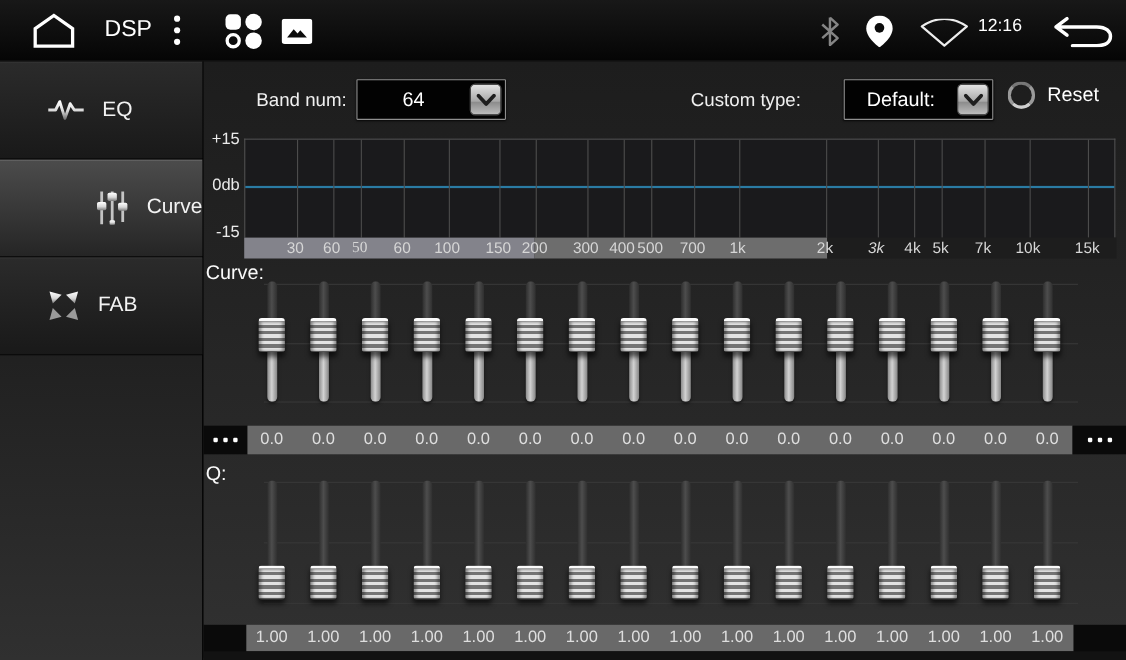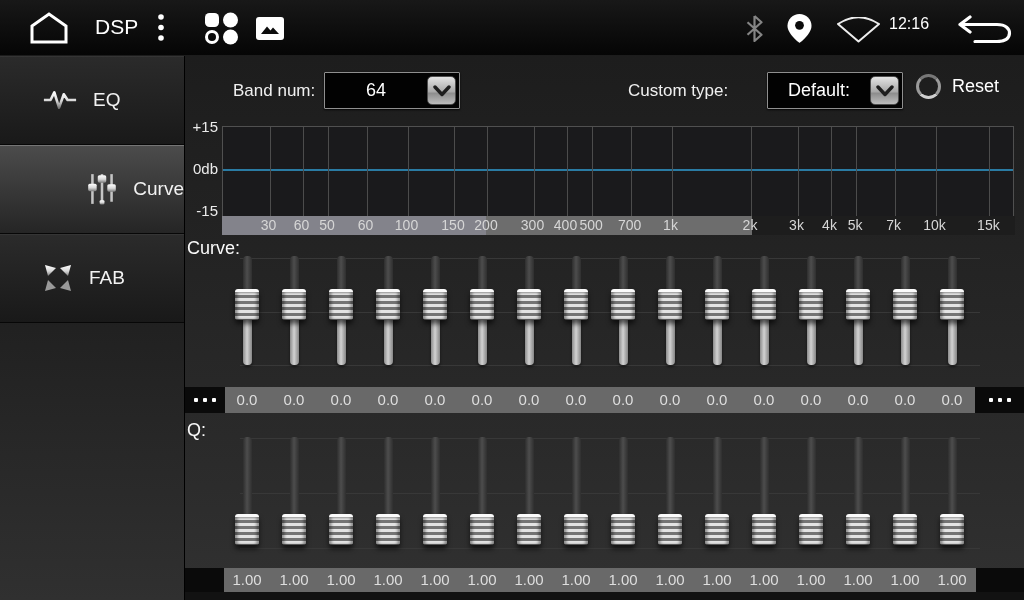--- a/index.html
+++ b/index.html
@@ -219,32 +219,32 @@
         <div class="vline" style="left: 671.6px;"></div>
         <div class="vline" style="left: 712.5px;"></div>
         <div class="vline" style="left: 766.4px;"></div>
       </div>
     <div class="strip" id="freq-strip">
       <div class="seg seg-a"></div>
       <div class="seg seg-b"></div>
       <div class="seg seg-c"></div>
     <div class="ftick" style="left: 46.5px;">30</div>
         <div class="ftick" style="left: 79.5px;">60</div>
-        <div class="ftick" style="left: 105.1px;">50</div>
+        <div class="ftick" style="left: 105.1px; font-family: Liberation Serif, serif;">50</div>
         <div class="ftick" style="left: 143.6px;">60</div>
         <div class="ftick" style="left: 184.5px;">100</div>
         <div class="ftick" style="left: 231px;">150</div>
         <div class="ftick" style="left: 264px;">200</div>
         <div class="ftick" style="left: 310.5px;">300</div>
         <div class="ftick" style="left: 343.5px;">400</div>
         <div class="ftick" style="left: 369.1px;">500</div>
         <div class="ftick" style="left: 407.6px;">700</div>
         <div class="ftick" style="left: 448.5px;">1k</div>
         <div class="ftick" style="left: 528px;">2k</div>
-        <div class="ftick" style="left: 574.5px;">3k</div>
+        <div class="ftick" style="left: 574.5px; font-style: italic;">3k</div>
         <div class="ftick" style="left: 607.5px;">4k</div>
         <div class="ftick" style="left: 633.1px;">5k</div>
         <div class="ftick" style="left: 671.6px;">7k</div>
         <div class="ftick" style="left: 712.5px;">10k</div>
         <div class="ftick" style="left: 766.4px;">15k</div>
       </div>
 
     <span class="sec-label" style="left:2px;top:182px">Curve:</span>
     <div class="guide" style="top:202px"></div>
     <div class="guide" style="top:256px"></div>

